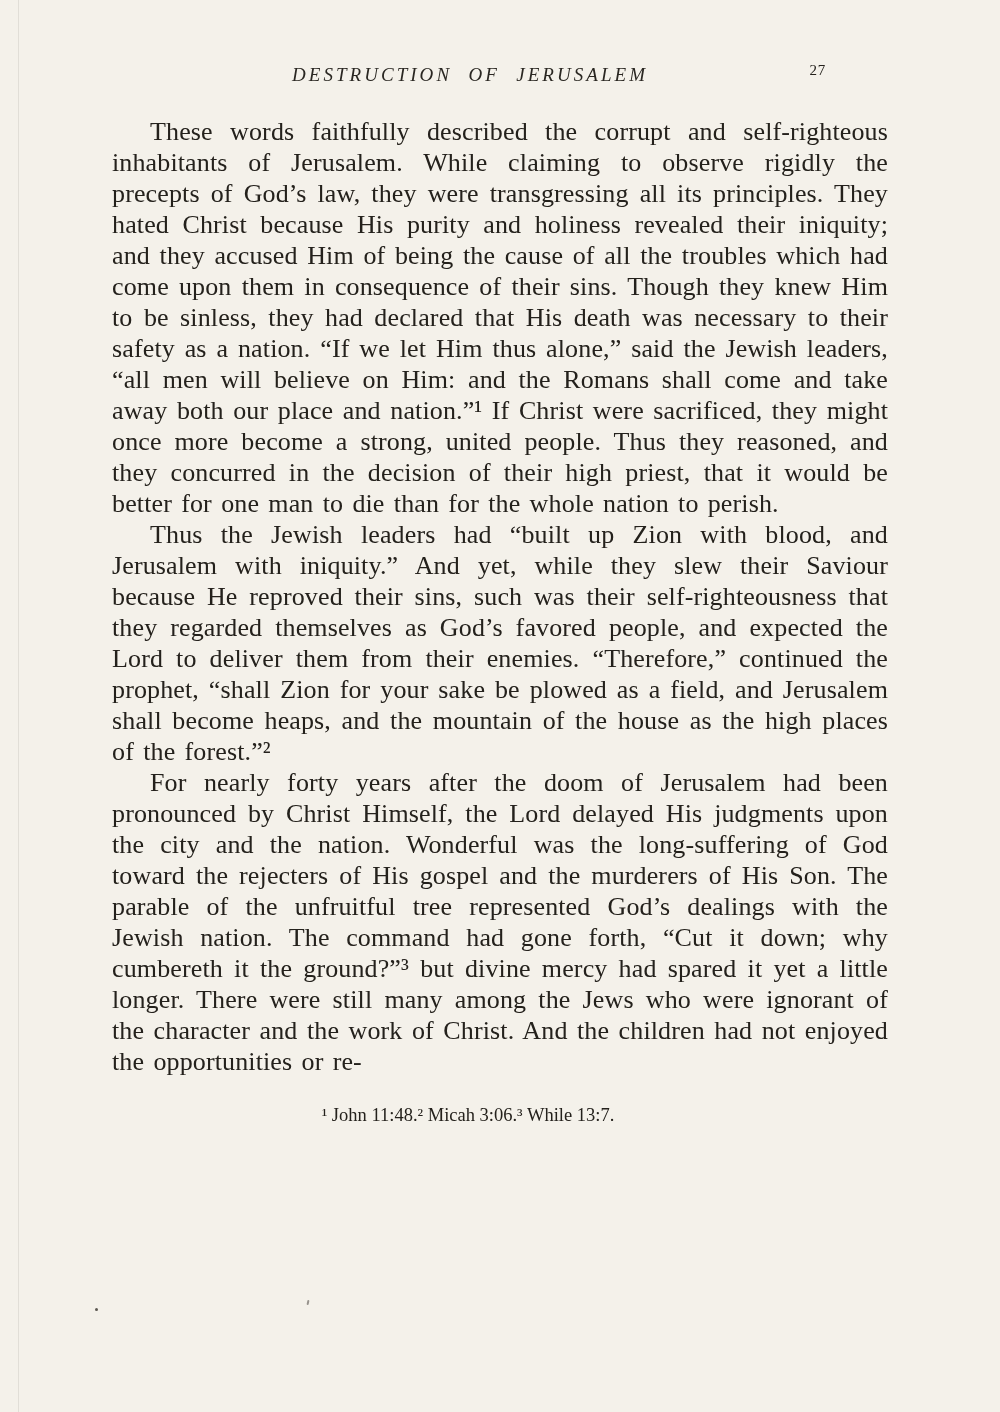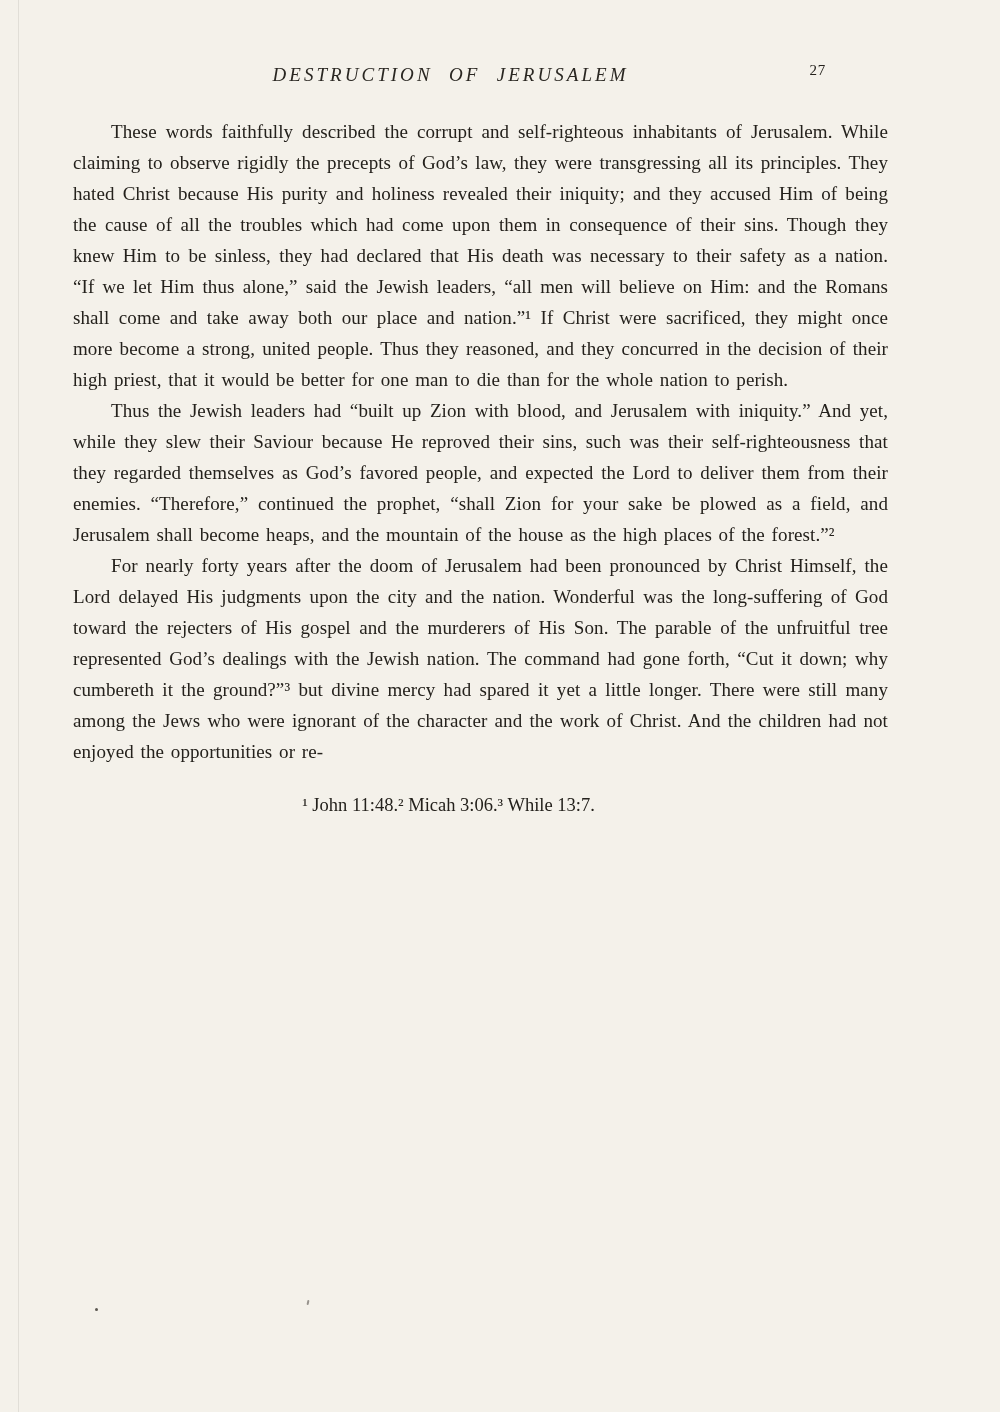--- a/index.html
+++ b/index.html
@@ -22,21 +22,21 @@
     position: absolute;
     left: 18px;
     top: 0;
     width: 1px;
     height: 100%;
     background: rgba(60,55,45,0.10);
   }
   .content {
     position: relative;
     box-sizing: border-box;
-    padding: 64px 112px 0 73px;
+    padding: 64px 112px 0 112px;
   }
   .header {
     position: relative;
     height: 34px;
     margin-bottom: 18px;
   }
   .running-title {
     display: block;
     text-align: center;
     font-style: italic;
@@ -47,21 +47,21 @@
     color: #2a2722;
   }
   .page-number {
     position: absolute;
     top: -2px;
     right: 62px;
     font-size: 15px;
     letter-spacing: 0.05em;
   }
   .body-text {
-    font-size: 19px;
+    font-size: 26px;
     line-height: 31px;
     text-align: justify;
     word-spacing: 0.10em;
     letter-spacing: 0.005em;
   }
   .body-text p {
     margin: 0;
     text-indent: 38px;
   }
   .footnotes {

